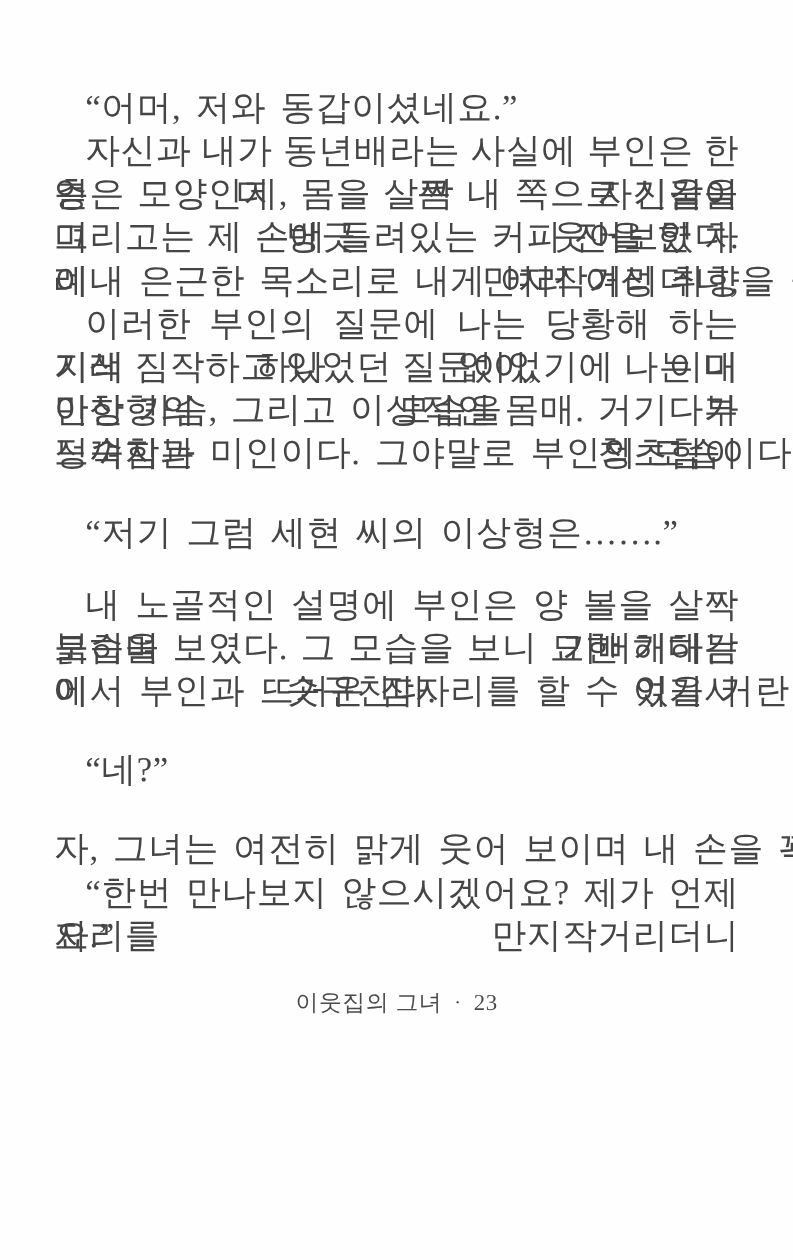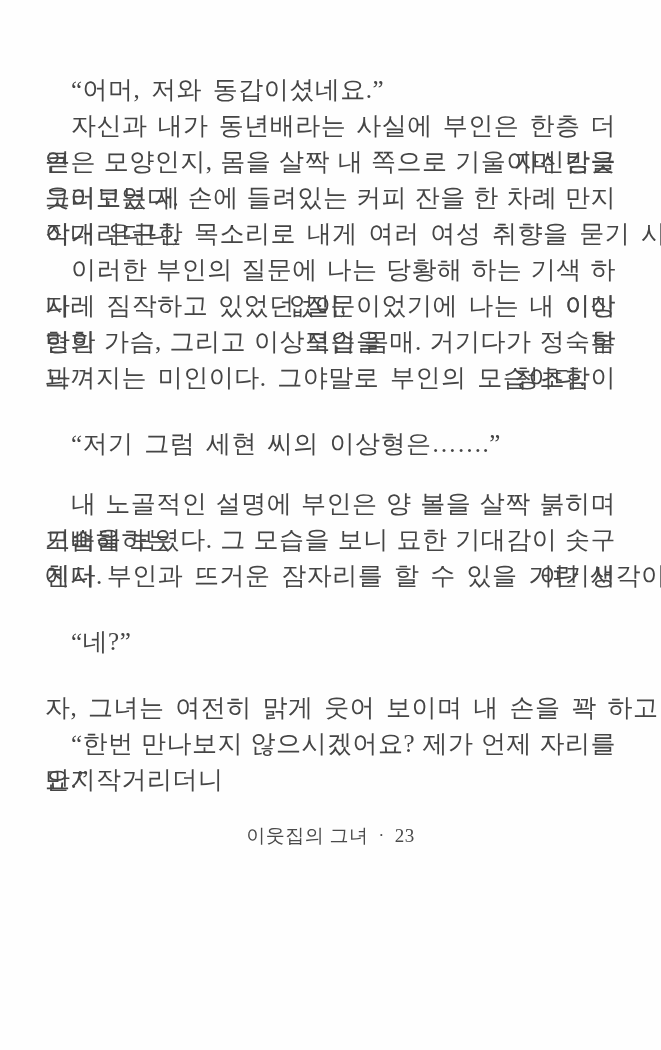--- a/index.html
+++ b/index.html
@@ -19,21 +19,21 @@
     width: 661px;
     height: 1050px;
     box-sizing: border-box;
     padding: 72px 45px 0 45px;
     background: #fefefe;
   }
   .text-block {
     width: 571px;
   }
   .line {
-    font-size: 25px;
+    font-size: 29px;
     line-height: 36px;
     height: 36px;
     white-space: nowrap;
     word-spacing: 4px;
     letter-spacing: 0.5px;
     text-align: left;
     overflow: visible;
   }
   .line.justify {
     white-space: normal;

